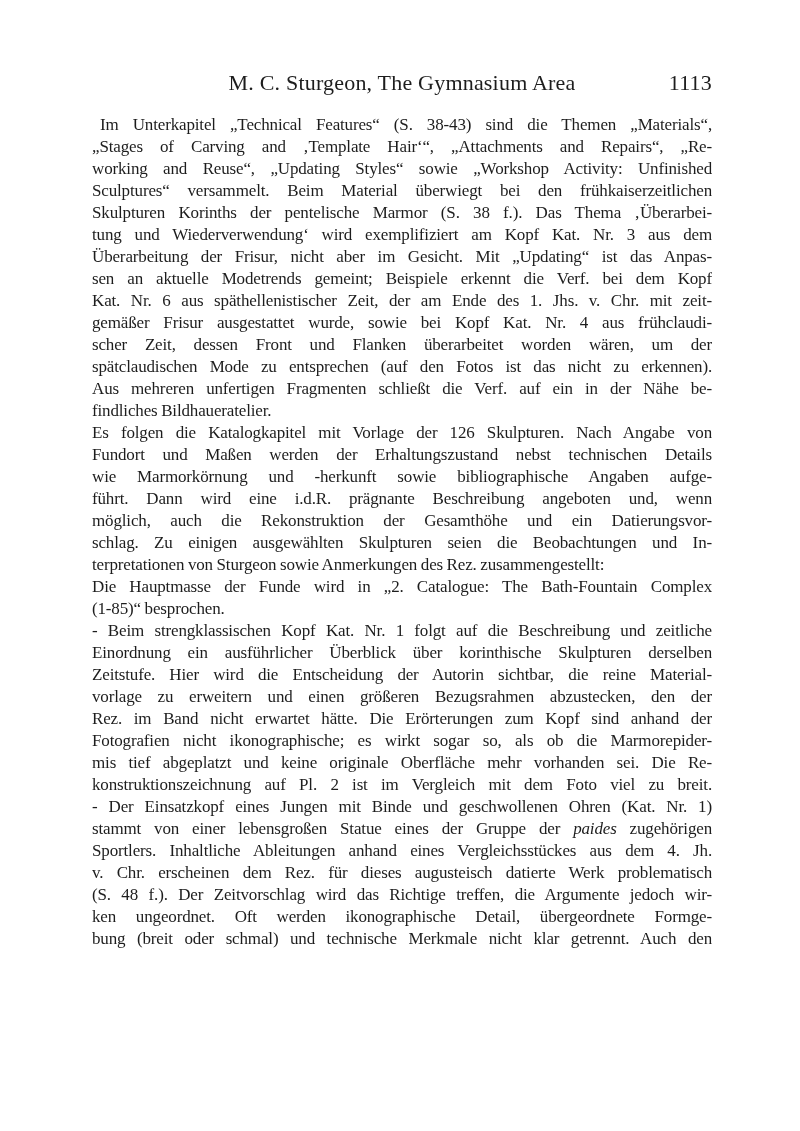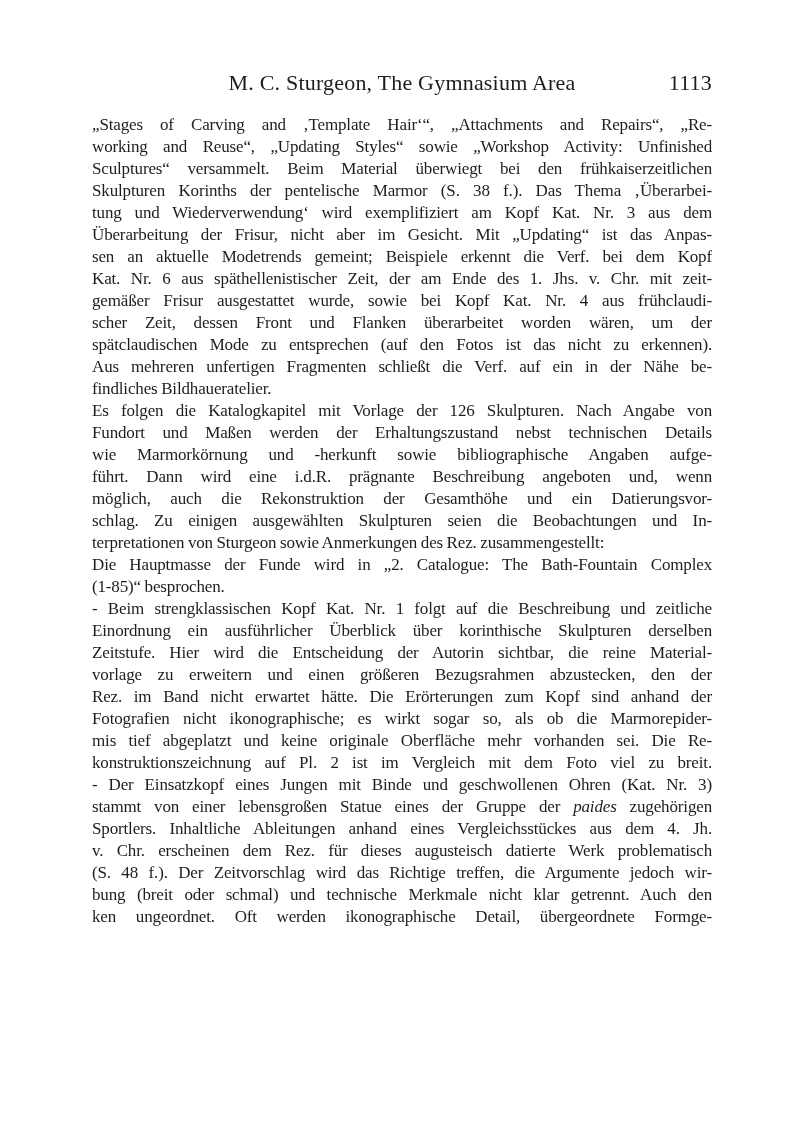--- a/index.html
+++ b/index.html
@@ -48,20 +48,21 @@
 </head>
 <body>
 
 <div class="page">
   <div class="running-header">
     <span class="running-title">M. C. Sturgeon, The Gymnasium Area</span>
     <span class="page-number">1113</span>
   </div>
   <div class="page-body">
       <div class="paragraph">
+        <div class="line indent">Im Unterkapitel „Technical Features“ (S. 38-43) sind die Themen „Materials“,</div>
         <div class="line">„Stages of Carving and ‚Template Hair‘“, „Attachments and Repairs“, „Re-</div>
         <div class="line">working and Reuse“, „Updating Styles“ sowie „Workshop Activity: Unfinished</div>
         <div class="line">Sculptures“ versammelt. Beim Material überwiegt bei den frühkaiserzeitlichen</div>
         <div class="line">Skulpturen Korinths der pentelische Marmor (S. 38 f.). Das Thema ‚Überarbei-</div>
         <div class="line">tung und Wiederverwendung‘ wird exemplifiziert am Kopf Kat. Nr. 3 aus dem</div>
         <div class="line">Überarbeitung der Frisur, nicht aber im Gesicht. Mit „Updating“ ist das Anpas-</div>
         <div class="line">sen an aktuelle Modetrends gemeint; Beispiele erkennt die Verf. bei dem Kopf</div>
         <div class="line">Kat. Nr. 6 aus späthellenistischer Zeit, der am Ende des 1. Jhs. v. Chr. mit zeit-</div>
         <div class="line">gemäßer Frisur ausgestattet wurde, sowie bei Kopf Kat. Nr. 4 aus frühclaudi-</div>
         <div class="line">scher Zeit, dessen Front und Flanken überarbeitet worden wären, um der</div>
@@ -82,22 +83,22 @@
         <div class="line">Die Hauptmasse der Funde wird in „2. Catalogue: The Bath-Fountain Complex</div>
         <div class="line flush">(1-85)“ besprochen.</div>
         <div class="line">- Beim strengklassischen Kopf Kat. Nr. 1 folgt auf die Beschreibung und zeitliche</div>
         <div class="line">Einordnung ein ausführlicher Überblick über korinthische Skulpturen derselben</div>
         <div class="line">Zeitstufe. Hier wird die Entscheidung der Autorin sichtbar, die reine Material-</div>
         <div class="line">vorlage zu erweitern und einen größeren Bezugsrahmen abzustecken, den der</div>
         <div class="line">Rez. im Band nicht erwartet hätte. Die Erörterungen zum Kopf sind anhand der</div>
         <div class="line">Fotografien nicht ikonographische; es wirkt sogar so, als ob die Marmorepider-</div>
         <div class="line">mis tief abgeplatzt und keine originale Oberfläche mehr vorhanden sei. Die Re-</div>
         <div class="line">konstruktionszeichnung auf Pl. 2 ist im Vergleich mit dem Foto viel zu breit.</div>
-        <div class="line">- Der Einsatzkopf eines Jungen mit Binde und geschwollenen Ohren (Kat. Nr. 3)</div>
+        <div class="line">- Der Einsatzkopf eines Jungen mit Binde und geschwollenen Ohren (Kat. Nr. 1)</div>
         <div class="line"><span>stammt von einer lebensgroßen Statue eines der Gruppe der </span><span class="italic">paides</span><span> zugehörigen</span></div>
         <div class="line">Sportlers. Inhaltliche Ableitungen anhand eines Vergleichsstückes aus dem 4. Jh.</div>
         <div class="line">v. Chr. erscheinen dem Rez. für dieses augusteisch datierte Werk problematisch</div>
         <div class="line">(S. 48 f.). Der Zeitvorschlag wird das Richtige treffen, die Argumente jedoch wir-</div>
+        <div class="line">ken ungeordnet. Oft werden ikonographische Detail, übergeordnete Formge-</div>
         <div class="line">bung (breit oder schmal) und technische Merkmale nicht klar getrennt. Auch den</div>
-        <div class="line">ken ungeordnet. Oft werden ikonographische Detail, übergeordnete Formge-</div>
       </div>
     </div>
 </div>
 
 </body></html>

